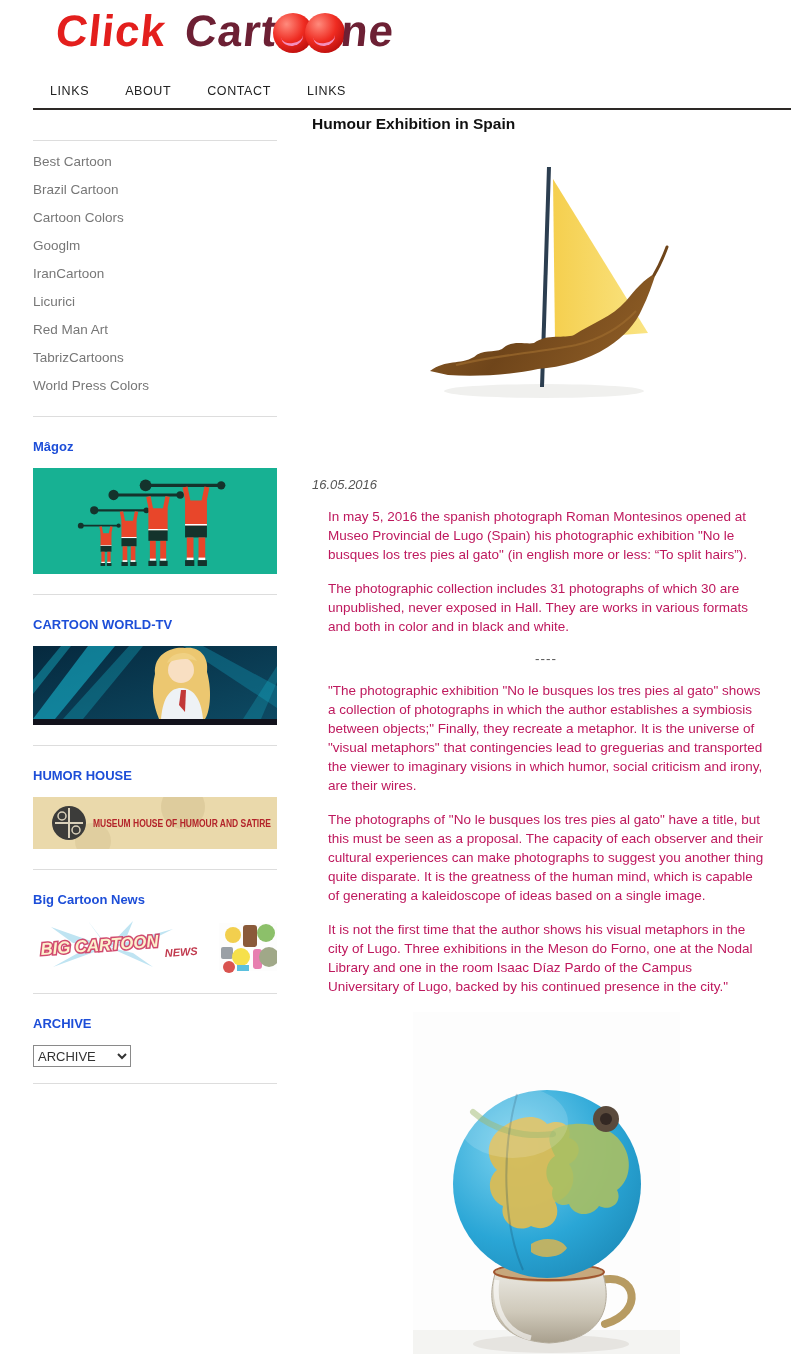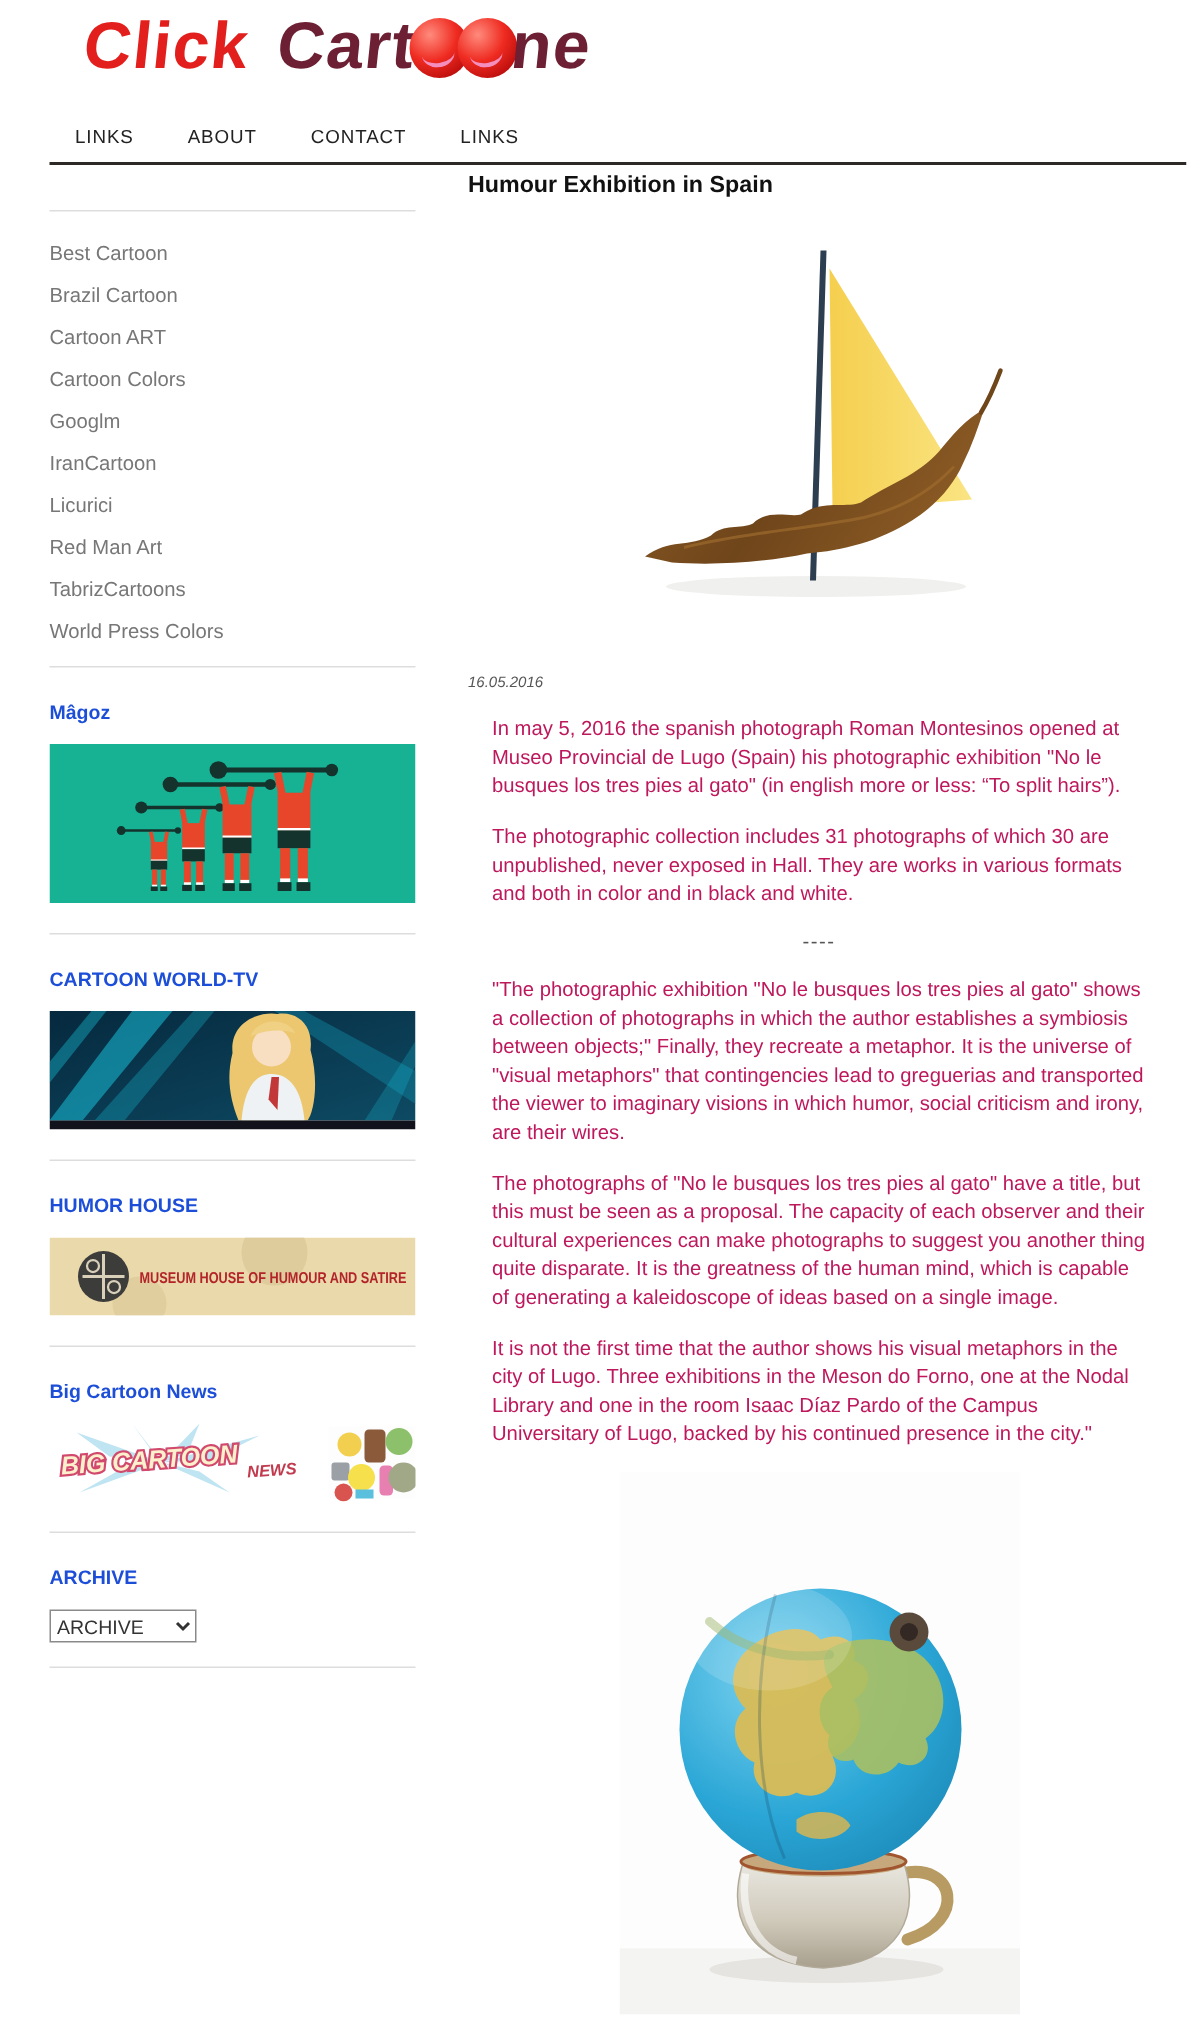--- a/index.html
+++ b/index.html
@@ -34,39 +34,39 @@
 
   
   .columns { display:flex; padding-left:33px; align-items:flex-start; }
   .sidebar { width:244px; flex:none; }
   .main { width:468px; margin-left:35px; }
 
   .lite-rule { border:none; border-top:1px solid #ddd; margin:0; }
   .sidebar .lite-rule.first { margin-top:30px; }
 
   .blogroll { list-style:none; margin:13px 0 10px; padding:0; }
-  .blogroll li { height:28px; display:flex; align-items:center; }
+  .blogroll li { height:28px; display:flex; align-items:flex-start; }
   .blogroll a { color:#777; font-size:13.5px; }
 
   .widget-title { font-size:13px; font-weight:bold; color:#1d4ed8; margin:22px 0 14px; }
   .widget img, .widget svg.banner { display:block; }
   .widget .lite-rule { margin-top:20px; }
 
   .archive-select {
     display:block; margin:4px 0 0; width:98px; height:22px;
     font-family:"Liberation Sans", sans-serif; font-size:13px; color:#333;
     border:1px solid #8a8a8a; background:#fff; border-radius:0;
   }
   .widget.archive .lite-rule { margin-top:16px; }
 
   
   .article-title { font-size:15.5px; font-weight:bold; color:#111; margin:5px 0 0; }
   figure { margin:0; }
   .boat-fig { margin-top:22px; text-align:center; }
-  .article-date { font-style:italic; font-size:10px; color:#555; }
+  .article-date { font-style:italic; font-size:13px; color:#555; margin-top:28px; }
   .article p { font-size:13.5px; line-height:19px; color:#be185d; margin:15px 16px; }
   .para-sep { text-align:center; font-size:13.5px; color:#555; margin:14px 0; letter-spacing:1px; }
   .globe-fig { margin-top:16px; text-align:center; }
 </style>
 </head>
 <body>
 
 <div class="header">
   <div class="logo">
     <span class="logo-part red">Click</span>
@@ -84,23 +84,20 @@
 <div class="columns">
 
   <aside class="sidebar">
     <hr class="lite-rule first">
     <ul class="blogroll">
       <li>
           <a href="#">Best Cartoon</a>
         </li>
       <li>
           <a href="#">Brazil Cartoon</a>
-        </li>
-      <li>
-          <a href="#">Cartoon ART</a>
         </li>
       <li>
           <a href="#">Cartoon Colors</a>
         </li>
       <li>
           <a href="#">Googlm</a>
         </li>
       <li>
           <a href="#">IranCartoon</a>
         </li>

